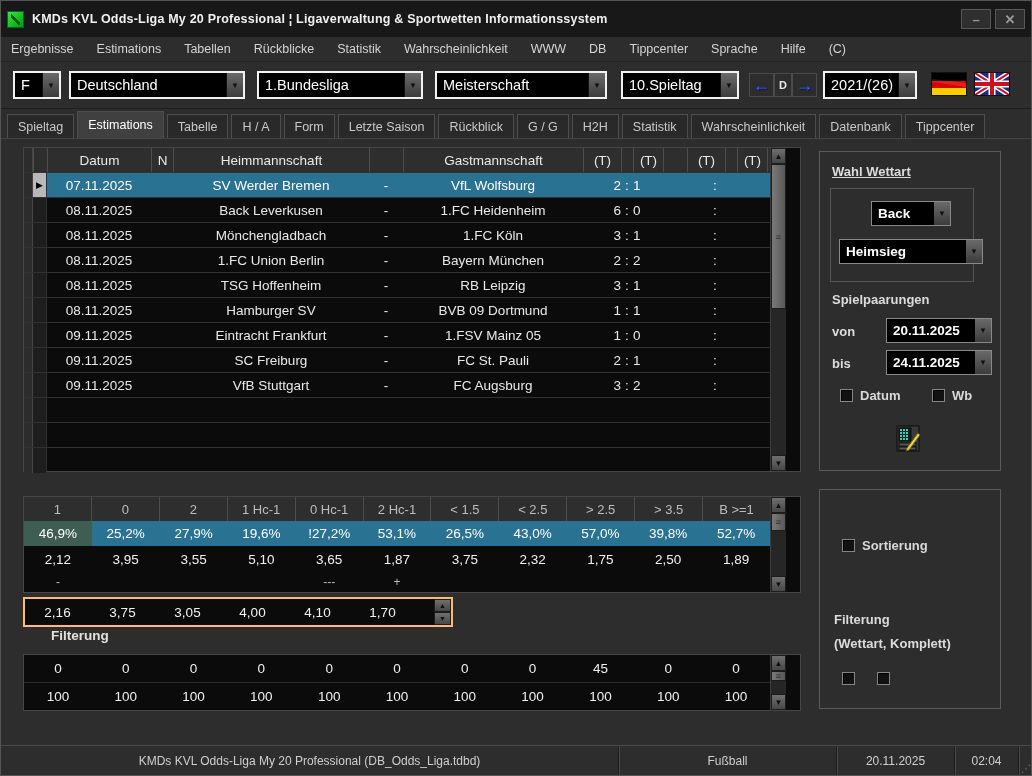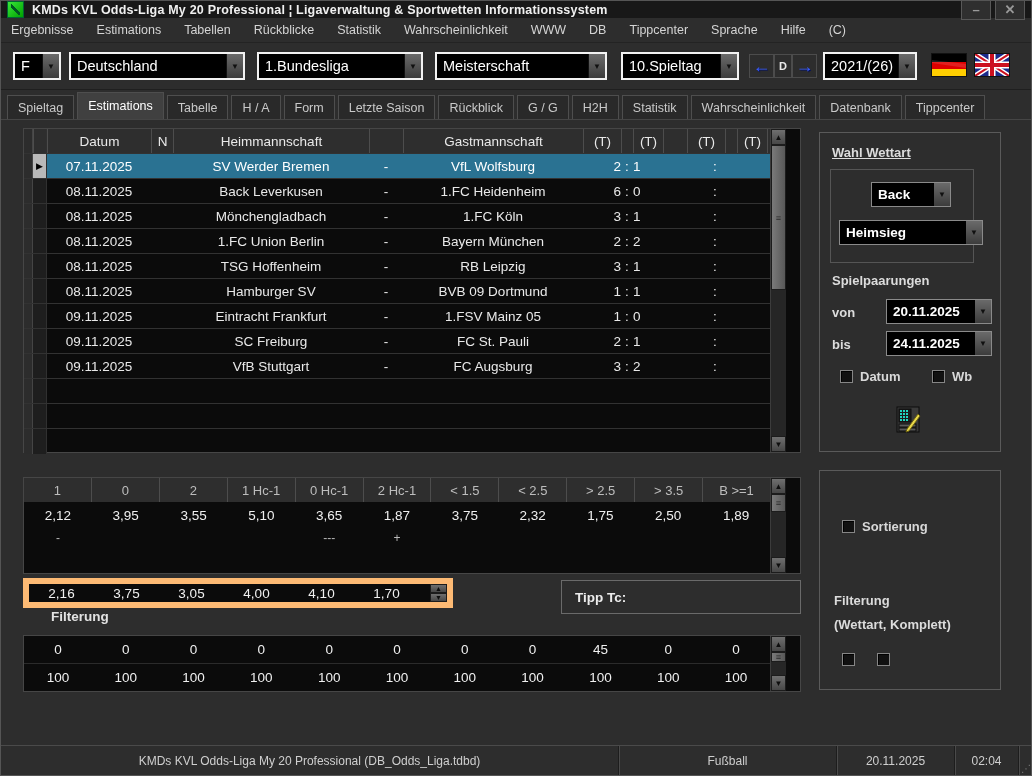--- a/index.html
+++ b/index.html
@@ -1,20 +1,20 @@
 <!DOCTYPE html>
 <html><head>
 <meta charset="utf-8">
 <style>
   * { margin:0; padding:0; box-sizing:border-box; font-family:"Liberation Sans", sans-serif; }
   html,body { background:#111; }
   .window { position:relative; width:1032px; height:776px; background:#2d2d2d; border:1px solid #555; overflow:hidden; }
 
   
-  .titlebar { height:17px; background:#181818; display:flex; align-items:center; padding:0 6px; }
+  .titlebar { height:36px; background:#181818; display:flex; align-items:center; padding:0 6px; }
   .app-icon { width:17px; height:17px; background:linear-gradient(135deg,#39e639,#00a000); border:1px solid #063; margin-right:8px; position:relative; }
   .app-icon:before { content:""; position:absolute; left:3px; top:2px; width:9px; height:11px; background:
      linear-gradient(45deg, transparent 40%, #052 40%, #052 60%, transparent 60%); }
   .title-text { color:#f0f0f0; font-size:12.5px; font-weight:bold; letter-spacing:.2px; }
   .win-btns { margin-left:auto; display:flex; gap:4px; }
   .win-btn { width:30px; height:20px; background:#2f2f2f; border:1px solid #585858; color:#9a9a9a;
      font-size:13px; font-weight:bold; display:flex; align-items:center; justify-content:center; }
 
   
   .menubar { height:25px; display:flex; align-items:center; padding:0 10px; gap:23px; background:#2d2d2d; border-bottom:1px solid #232323; }
@@ -89,21 +89,21 @@
   .o-head { height:24px; background:#2e2e2e; }
   .o-head > div { color:#bdbdbd; font-size:13px; border-left:1px solid #4d4d4d; }
   .o-head > div:first-child { border-left:none; }
   .o-pct { height:25px; background:#2a7292; }
   .o-pct > div { color:#fff; }
   .o-pct > div.cur { background:#3e5e54; }
   .o-odds { height:27px; } .o-odds > div { color:#f0f0f0; }
   .o-mark { height:17px; } .o-mark > div { color:#b9b9b9; font-size:12px; }
 
   
-  .quick-odds { position:absolute; left:22px; top:458px; width:430px; height:30px; background:#0b0b0b; border:6px solid #fdba74; display:flex; align-items:stretch; }
+  .quick-odds { position:absolute; left:22px; top:458px; width:430px; height:30px; background:#0b0b0b; border:2px solid #fdba74; display:flex; align-items:stretch; }
   .q-cell { width:65px; display:flex; align-items:center; justify-content:center; color:#f0f0f0; font-size:13.5px; }
   .spinner { margin-left:auto; width:17px; display:flex; flex-direction:column; }
   .spin-btn { flex:1; background:linear-gradient(#6f6f6f,#474747); border:1px solid #1c1c1c; color:#0e0e0e; font-size:7px;
      display:flex; align-items:center; justify-content:center; }
 
   .tipp-box { position:absolute; left:560px; top:460px; width:240px; height:34px; border:1px solid #6a6a6a; display:flex; align-items:center; padding:0 13px; }
   .tipp-label { color:#ececec; font-weight:bold; font-size:13.5px; }
   .filterung-label { position:absolute; left:50px; top:489px; color:#e2e2e2; font-weight:bold; font-size:13.5px; }
 
   
@@ -507,20 +507,33 @@
           <div>2</div>
           <div>1 Hc-1</div>
           <div>0 Hc-1</div>
           <div>2 Hc-1</div>
           <div>&lt; 1.5</div>
           <div>&lt; 2.5</div>
           <div>&gt; 2.5</div>
           <div>&gt; 3.5</div>
           <div>B &gt;=1</div>
         </div>
+        <div class="o-row o-pct">
+          <div class="cur">46,9%</div>
+          <div>25,2%</div>
+          <div>27,9%</div>
+          <div>19,6%</div>
+          <div>!27,2%</div>
+          <div>53,1%</div>
+          <div>26,5%</div>
+          <div>43,0%</div>
+          <div>57,0%</div>
+          <div>39,8%</div>
+          <div>52,7%</div>
+        </div>
         <div class="o-row o-odds">
           <div>2,12</div>
           <div>3,95</div>
           <div>3,55</div>
           <div>5,10</div>
           <div>3,65</div>
           <div>1,87</div>
           <div>3,75</div>
           <div>2,32</div>
           <div>1,75</div>
@@ -555,23 +568,20 @@
       <div class="q-cell">3,05</div>
       <div class="q-cell">4,00</div>
       <div class="q-cell">4,10</div>
       <div class="q-cell">1,70</div>
       <div class="spinner">
         <div class="spin-btn">▲</div>
         <div class="spin-btn">▼</div>
       </div>
     </div>
 
-    <div class="tipp-box">
-      <span class="tipp-label">Tipp Tc:</span>
-    </div>
 
     <div class="filterung-label">Filterung</div>
 
     <div class="filter-table">
       <div class="f-grid">
         <div class="f-row">
           <div>0</div>
           <div>0</div>
           <div>0</div>
           <div>0</div>

